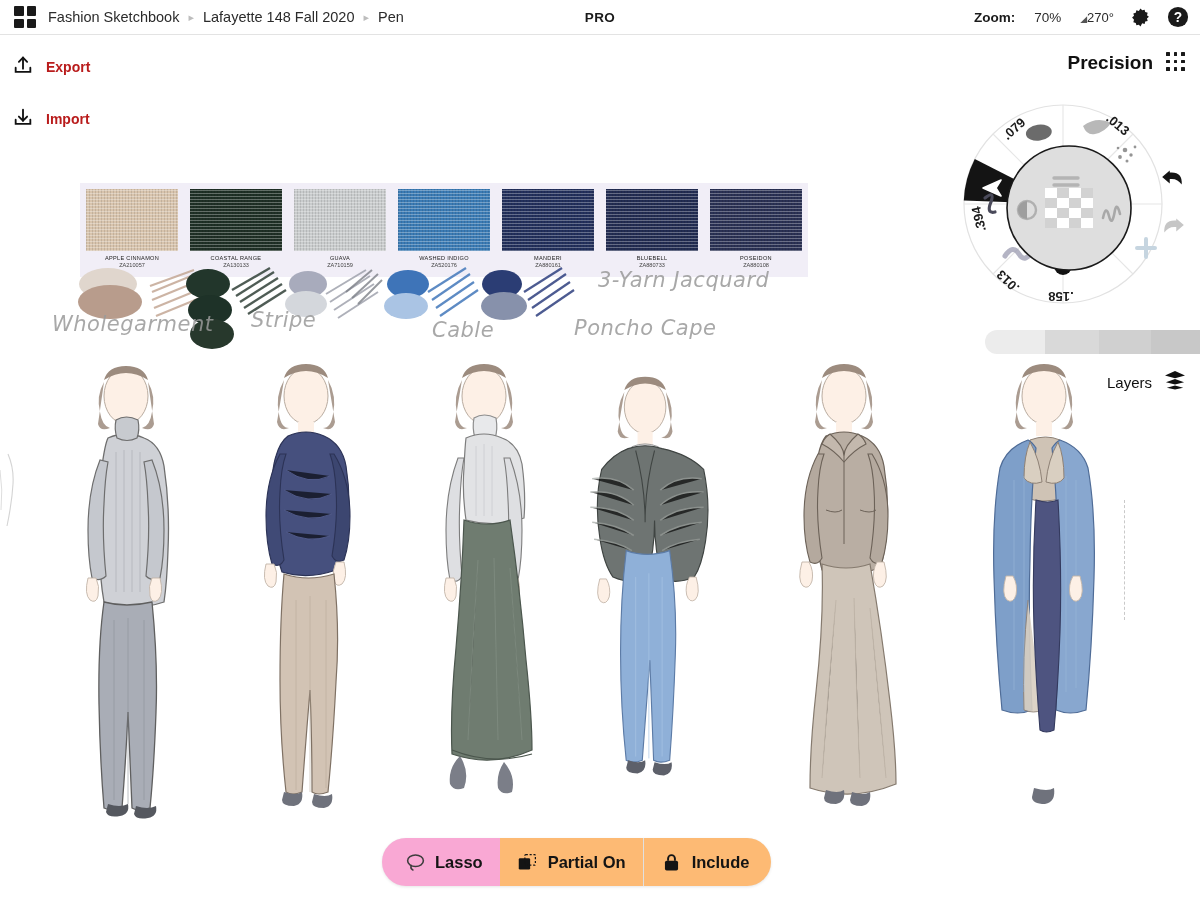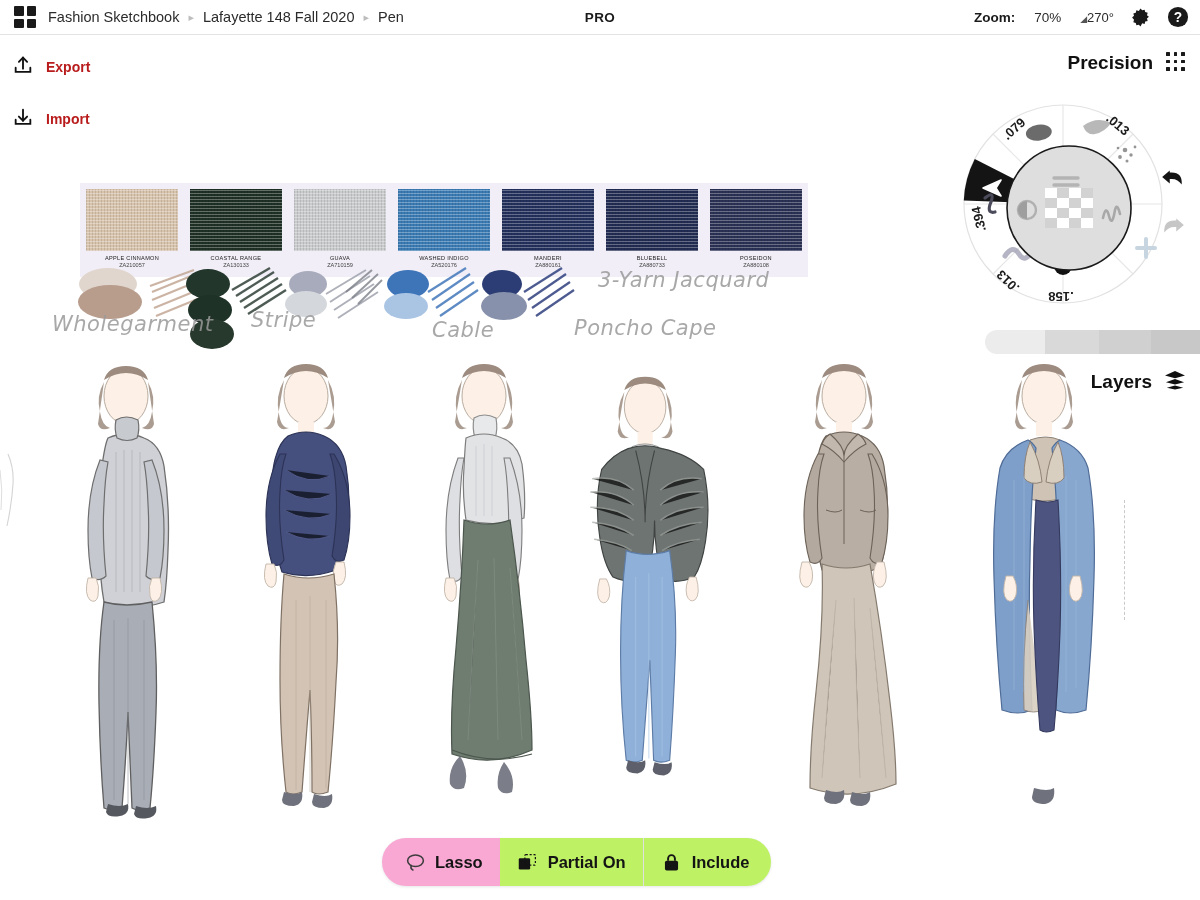--- a/index.html
+++ b/index.html
@@ -81,30 +81,30 @@
   .undo-redo { position:absolute; left:1160px; top:165px; width:40px; }
   .ur-ico { display:block; width:26px; height:26px; margin-bottom:22px; }
 
   
   .seg-bar { position:absolute; left:985px; top:330px; width:215px; height:24px;
     border-radius:12px 0 0 12px; overflow:hidden; display:flex; }
   .seg-bar i { height:100%; display:block; }
 
   
   .layers { position:absolute; right:14px; top:370px; display:flex; align-items:center; gap:12px; }
-  .layers-label { font-size:19px; font-weight:bold; color:#111; }
+  .layers-label { font-size:15px; font-weight:normal; color:#111; }
 
   
   .bottom-bar {
     position:absolute; left:382px; top:838px; height:48px;
     background:#ebebeb; border-radius:24px; display:flex; align-items:stretch;
     overflow:hidden; box-shadow:0 1px 3px rgba(0,0,0,.10);
   }
   .bb-item { display:flex; align-items:center; gap:9px; padding:0 17px;
-    font-size:16.5px; font-weight:bold; color:#141414; background:#bef264;
+    font-size:16.5px; font-weight:bold; color:#141414; background:#fdba74;
     border-right:1px solid #e0e0e0; }
   .bb-item:last-child { border-right:none; padding-right:22px; }
   .bb-item.active { background:#f9a8d4; border-right:none; padding-left:22px; }
   .bb-ico { width:22px; height:22px; display:flex; align-items:center; justify-content:center; }
 
   .edge-sketch { position:absolute; left:-6px; top:450px; width:26px; height:80px; opacity:.5; }
   .guide-line { position:absolute; left:1124px; top:500px; width:1px; height:120px;
     border-left:1px dashed #c9c9c9; }
 </style>
 </head>

